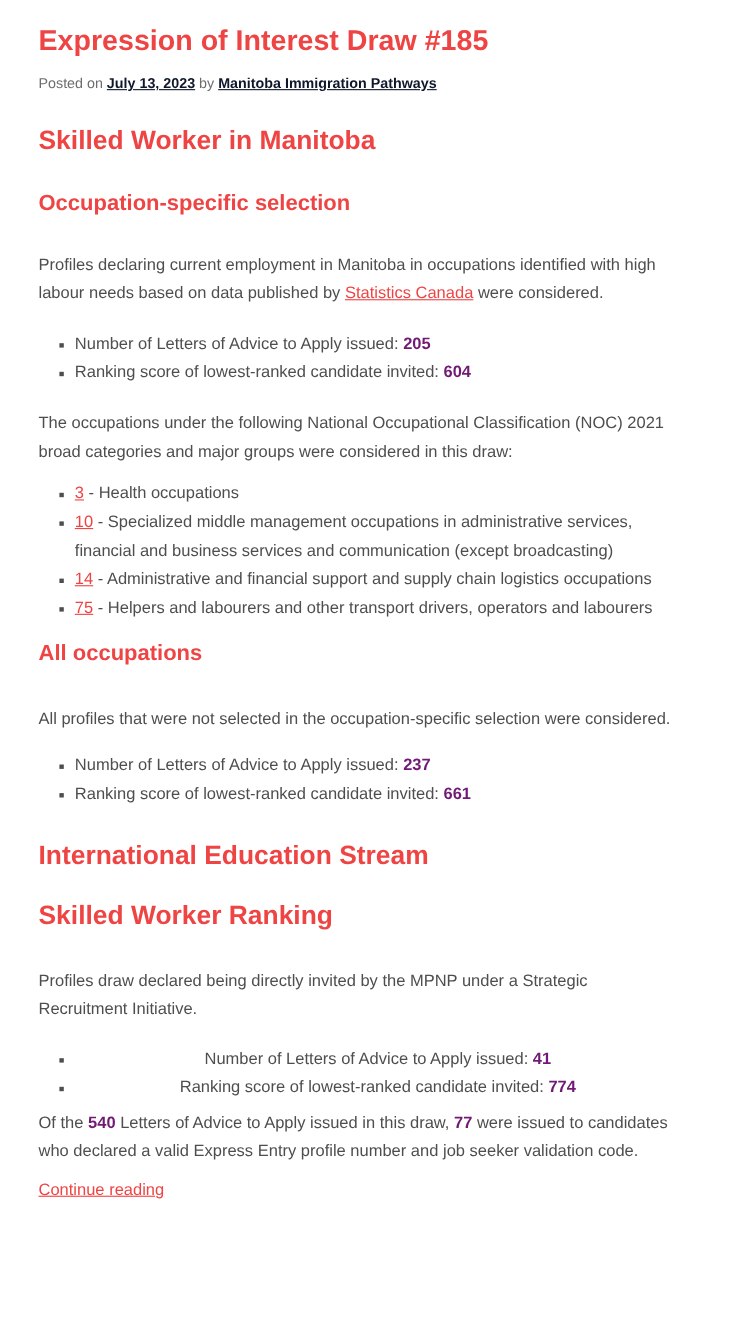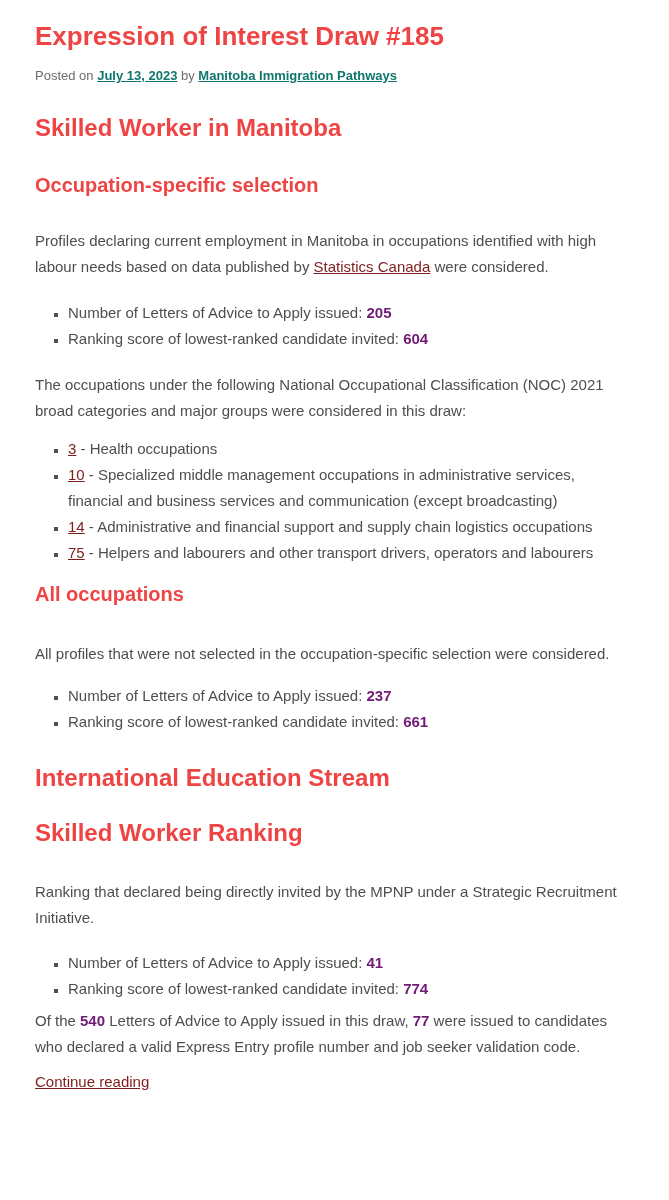--- a/index.html
+++ b/index.html
@@ -20,25 +20,25 @@
   h2 { font-size: 24px; line-height: 30px; }
   h3 { font-size: 20px; line-height: 25px; }
   p  { margin: 0; font-size: 15px; line-height: 26px; }
   .meta {
     margin-top: 15px;
     font-size: 13px;
     line-height: 18px;
     color: #6d6d6d;
   }
   .meta a {
-    color: #0f766e;
+    color: #0f172a;
     font-weight: bold;
     text-decoration: underline;
   }
-  a { color: #7f1d1d; text-decoration: underline; cursor: pointer; }
+  a { color: #ef4444; text-decoration: underline; cursor: pointer; }
   ul {
     margin: 0;
     padding-left: 33px;
     list-style-type: square;
   }
   li {
     font-size: 15px;
     line-height: 26px;
     color: #4e4e4e;
   }
@@ -53,21 +53,21 @@
   .mt-p2      { margin-top: 20px; }
   .mt-ul2     { margin-top: 12px; }
   .mt-h3-all  { margin-top: 16px; }
   .mt-p3      { margin-top: 34px; }
   .mt-ul3     { margin-top: 16px; }
   .mt-h2-ies  { margin-top: 28px; }
   .mt-p4      { margin-top: 30px; }
   .mt-ul4     { margin-top: 22px; }
   .mt-h2-swo  { margin-top: 25px; }
   .mt-p5      { margin-top: 31px; }
-  .mt-ul5     { margin-top: 19px; }
+  .mt-ul5     { margin-top: 19px; text-align: center; }
   .mt-p6      { margin-top: 6px; }
   .mt-more    { margin-top: 9px; }
   .more a { font-size: 15px; line-height: 26px; }
 </style>
 </head>
 <body>
 
 <div class="page">
 
   <h1>Expression of Interest Draw #185</h1>
@@ -102,21 +102,21 @@
     <li><span>Number of Letters of Advice to Apply issued: </span><strong>237</strong></li>
     <li><span>Ranking score of lowest-ranked candidate invited: </span><strong>661</strong></li>
   </ul>
 
   <h2 class="mt-h2-ies">International Education Stream</h2>
 
 
 
   <h2 class="mt-h2-swo">Skilled Worker Ranking</h2>
 
-  <p class="mt-p5">Ranking that declared being directly invited by the MPNP under a Strategic Recruitment Initiative.</p>
+  <p class="mt-p5">Profiles draw declared being directly invited by the MPNP under a Strategic Recruitment Initiative.</p>
 
   <ul class="mt-ul5">
     <li><span>Number of Letters of Advice to Apply issued: </span><strong>41</strong></li>
     <li><span>Ranking score of lowest-ranked candidate invited: </span><strong>774</strong></li>
   </ul>
 
   <p class="mt-p6"><span>Of the </span><strong>540</strong><span> Letters of Advice to Apply issued in this draw, </span><strong>77</strong><span> were issued to candidates who declared a valid Express Entry profile number and job seeker validation code.</span></p>
 
   <p class="more mt-more"><a>Continue reading</a></p>
 

